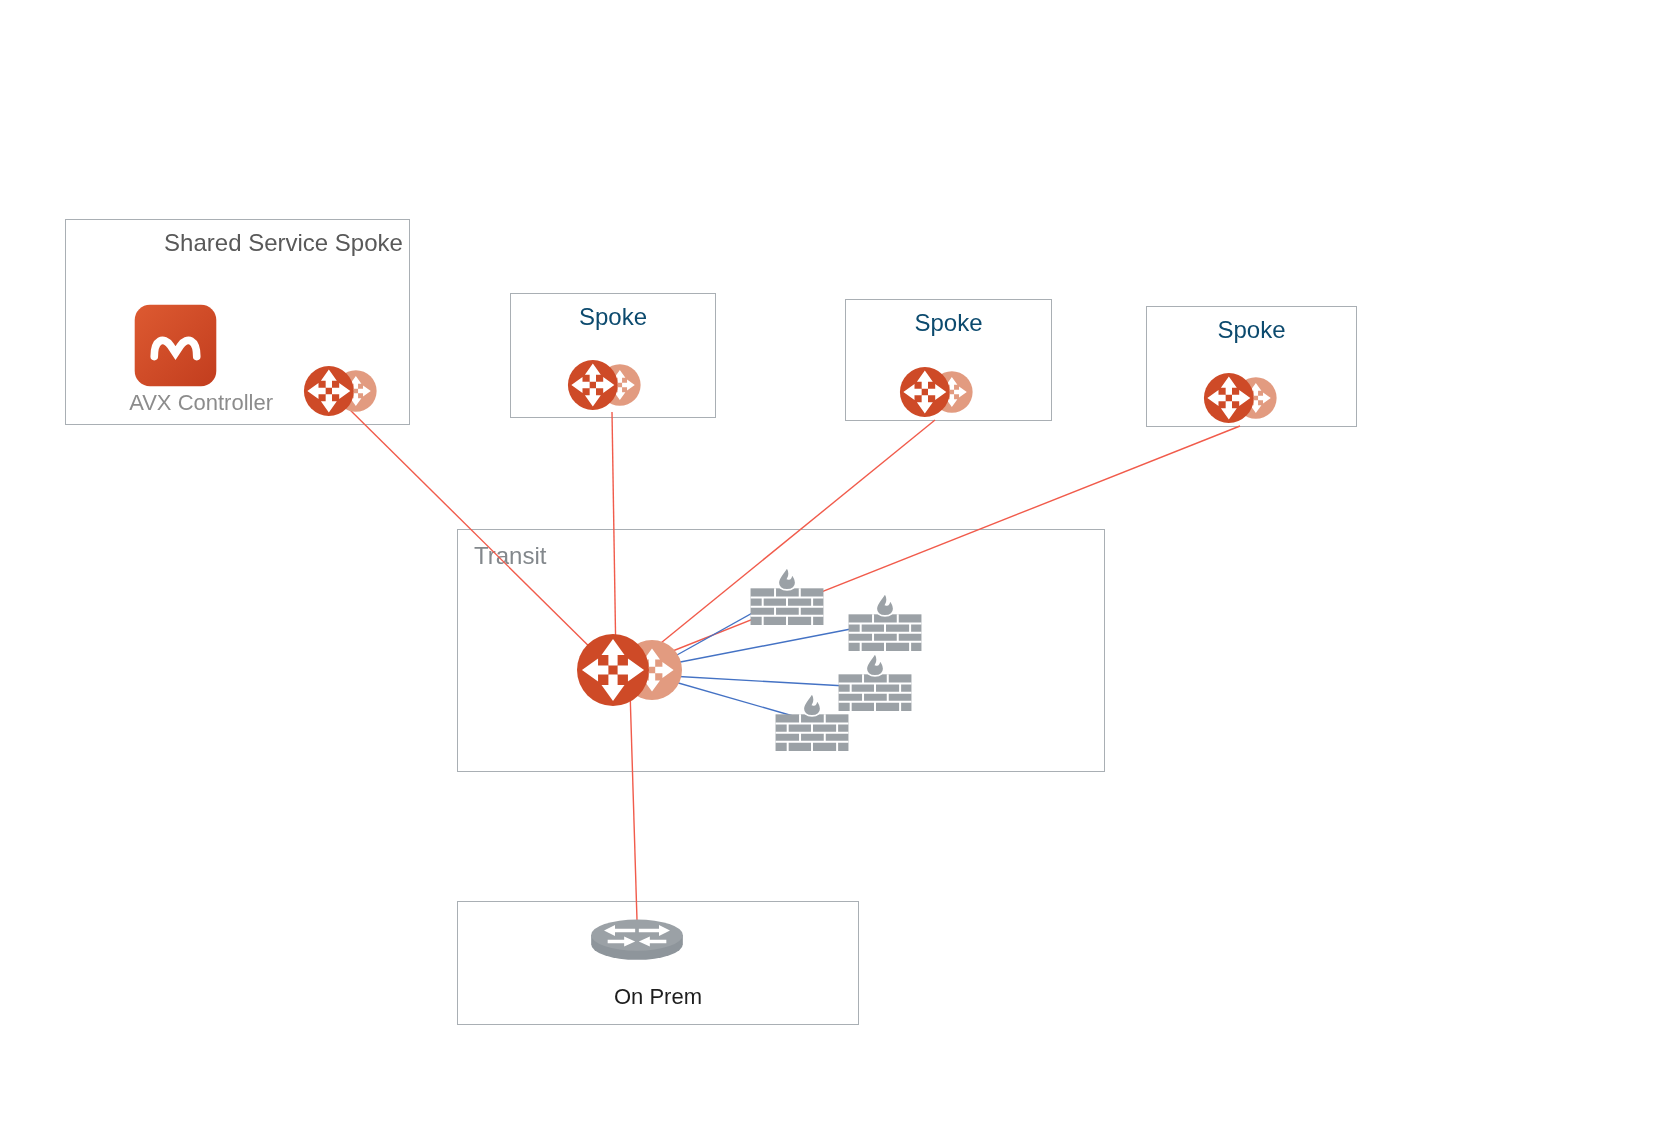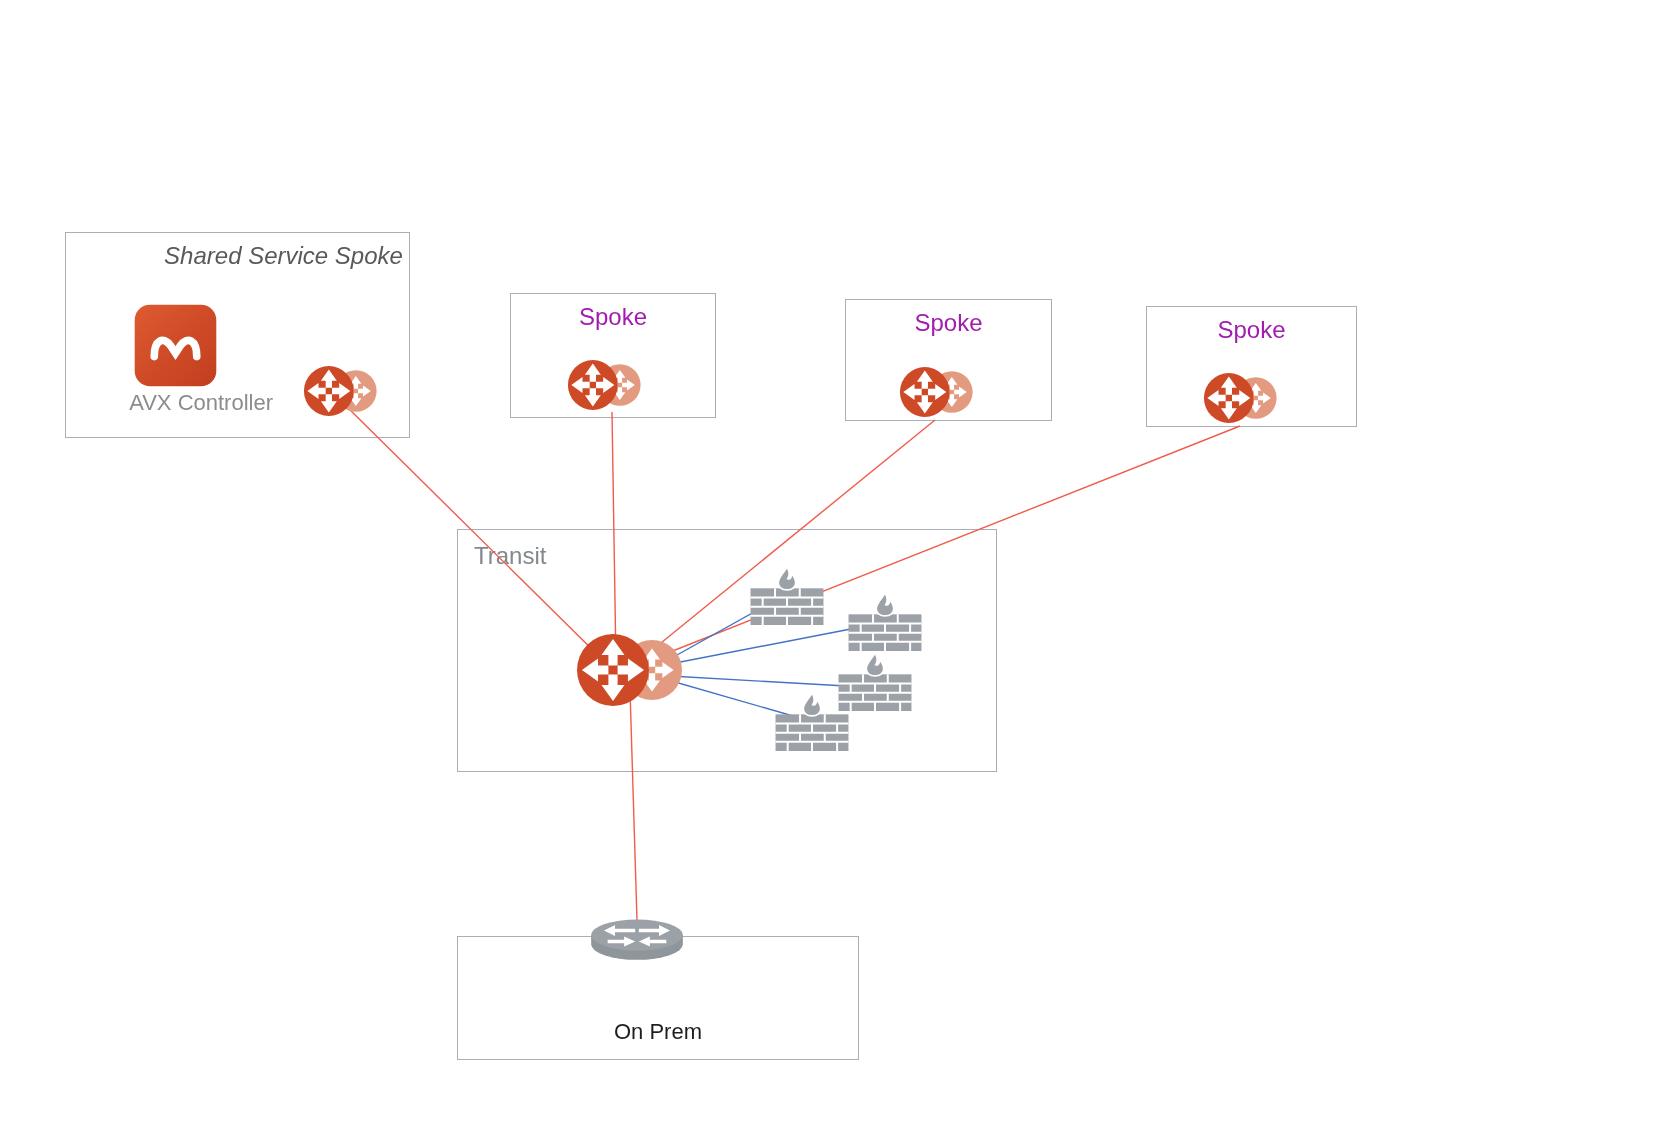--- a/index.html
+++ b/index.html
@@ -2,28 +2,28 @@
 <html><head>
 <meta charset="utf-8">
 <style>
   * { margin:0; padding:0; box-sizing:border-box; }
   html,body { background:#ffffff; font-family:"Liberation Sans", sans-serif; }
   .canvas { position:relative; width:1678px; height:1132px; background:#ffffff; overflow:hidden; }
 
   .title { position:absolute; left:38px; top:36px; font-size:63px; color:#8E9499; letter-spacing:-0.5px; white-space:nowrap; }
 
   .box { position:absolute; border:1.6px solid #A9AFB4; background:#ffffff; }
-  .box-shared  { left:65px;   top:232px; width:345px; height:206px;font-style:italic; }
+  .box-shared  { left:65px;   top:219px; width:345px; height:206px; }
   .box-spoke1  { left:510px;  top:293px; width:206px; height:125px; }
   .box-spoke2  { left:845px;  top:299px; width:207px; height:122px; }
   .box-spoke3  { left:1146px; top:306px; width:211px; height:121px; }
-  .box-transit { left:457px;  top:529px; width:540px; height:243px; }
-  .box-onprem  { left:457px;  top:901px; width:402px; height:124px;margin-top:35px; }
+  .box-transit { left:457px;  top:529px; width:648px; height:243px; }
+  .box-onprem  { left:457px;  top:901px; width:402px; height:124px; }
 
-  .box-title { margin-top:9px; text-align:center; font-size:24px; color:#a21caf; }
+  .box-title { margin-top:9px; text-align:center; font-size:24px; color:#0c4a6e; }
   .box-shared .box-title { color:#595959; padding-left:92px; }
   .transit-label { position:absolute; left:16px; top:12px; font-size:24px; color:#83888C; }
   .onprem-label { position:absolute; left:0; right:0; bottom:14px; text-align:center; font-size:22px; color:#1E1E1E; }
   .avx-label { position:absolute; left:95px; top:390px; width:178px; text-align:right; font-size:22px; color:#8C8C8C; }
 
   .wires { position:absolute; left:0; top:0; width:1678px; height:1132px; pointer-events:none; }
 
   .icon { position:absolute; display:block; }
   .avx-icon    { left:133px;  top:303px;  width:85px;  height:85px; }
   .gw-shared   { left:296px;  top:355px;  width:92px;  height:72px; }

